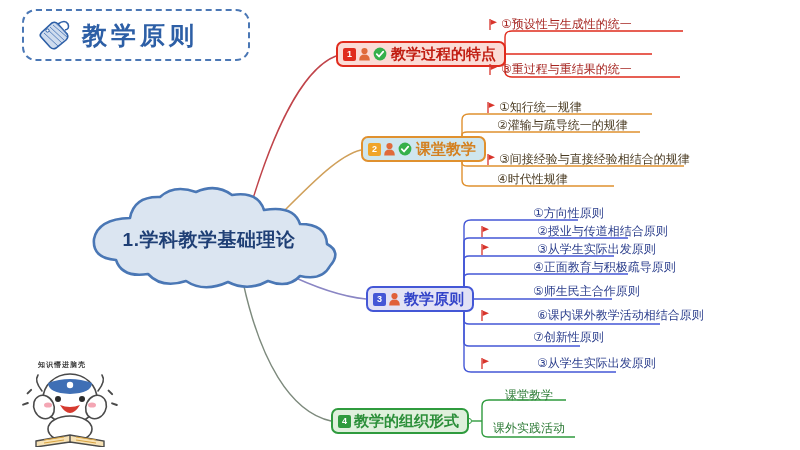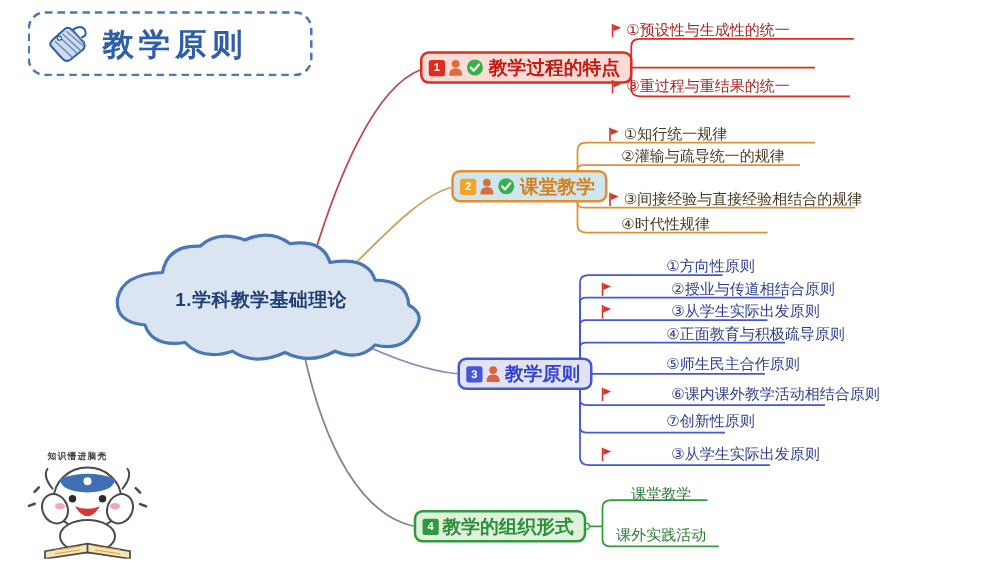--- a/index.html
+++ b/index.html
@@ -24,21 +24,21 @@
     font-size:25px;font-weight:bold;color:#2d5fa6;
     letter-spacing:4px;line-height:1;
     font-family:"DejaVu Sans","Liberation Sans",sans-serif;
   }
 
   
   .cloud-wrap{position:absolute;left:68px;top:186px;width:282px;height:108px;}
   .cloud-label{
     position:absolute;left:0;top:0;width:282px;height:108px;
     display:flex;align-items:center;justify-content:center;
-    font-size:15px;font-weight:bold;color:#1f3f75;
+    font-size:19px;font-weight:bold;color:#1f3f75;
     letter-spacing:0.5px;
   }
 
   
   .node{
     position:absolute;box-sizing:border-box;
     display:flex;align-items:center;
     border-radius:7px;padding:2px 8px 2px 5px;
     font-size:15px;font-weight:bold;white-space:nowrap;
     height:26px;

